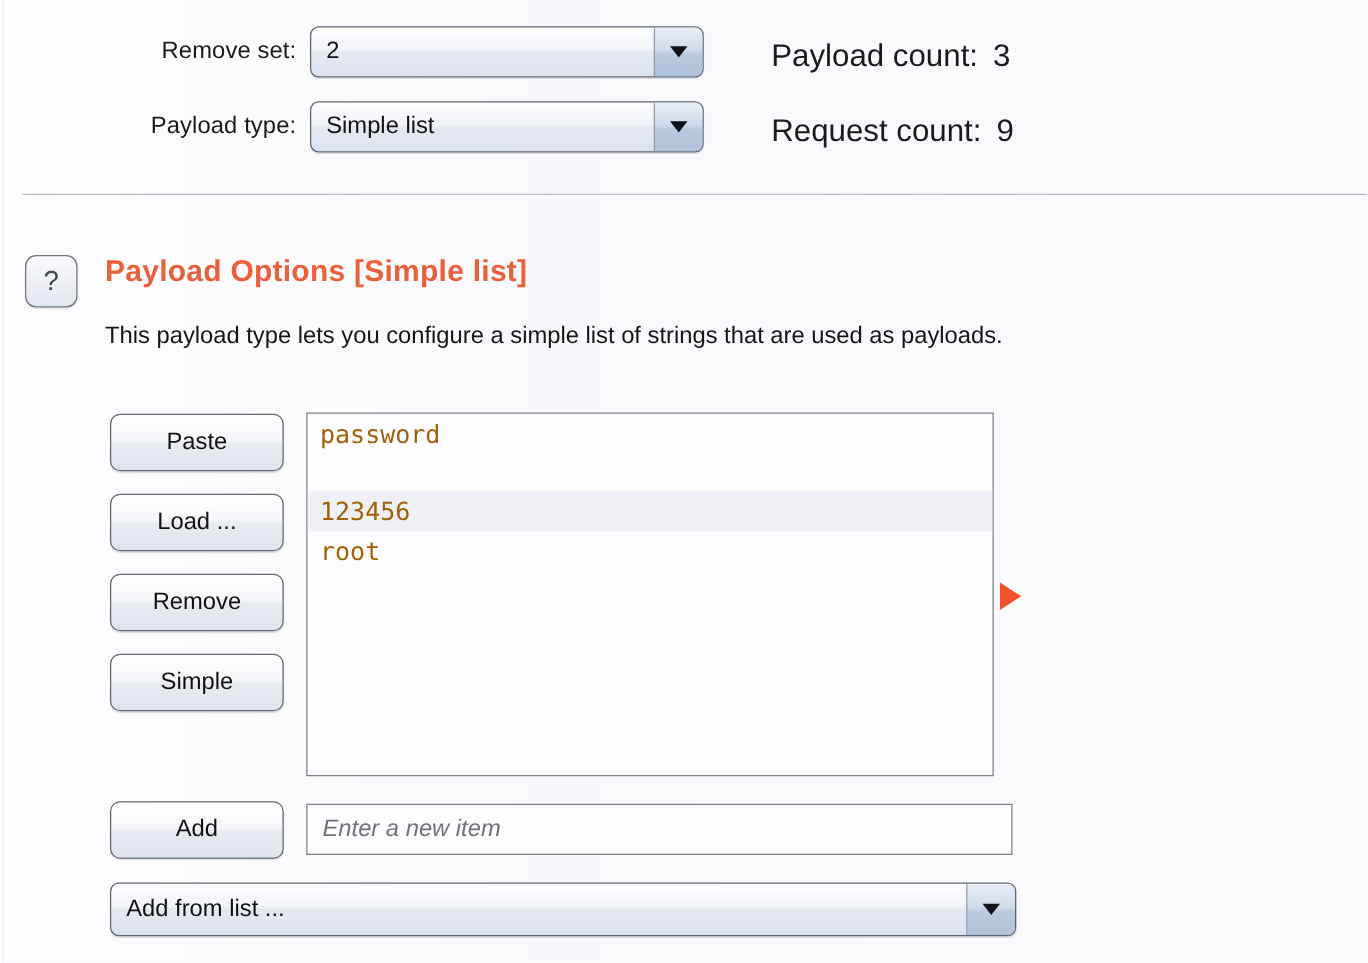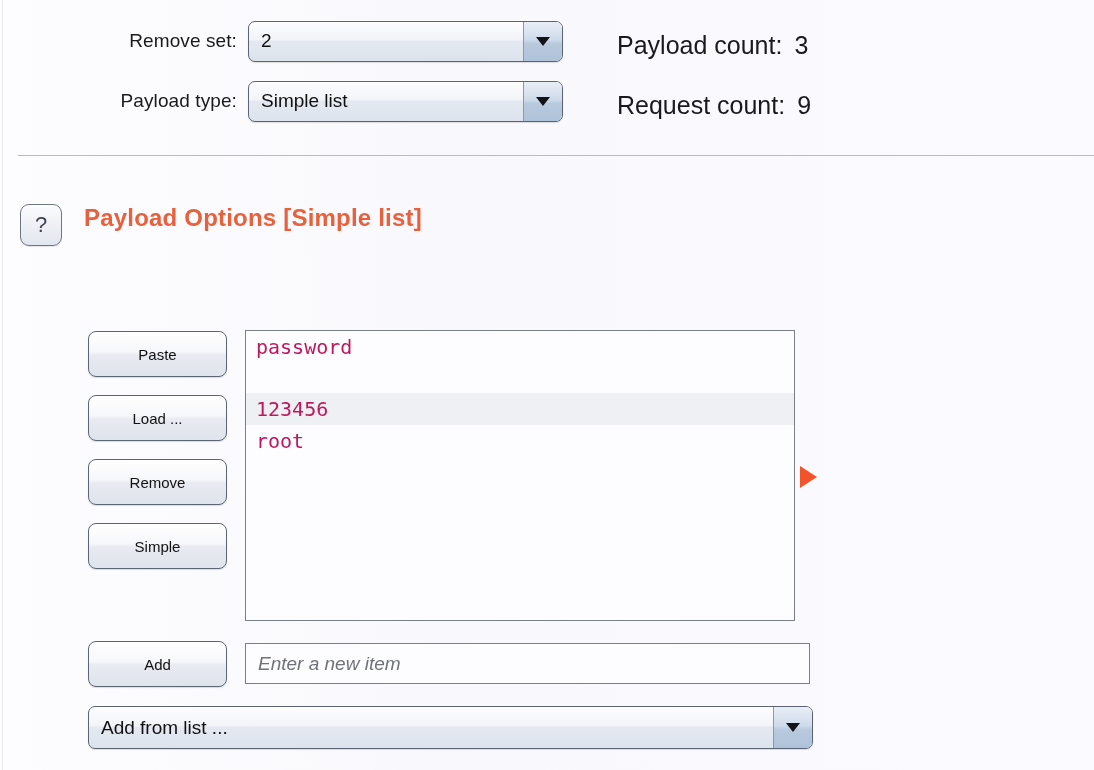--- a/index.html
+++ b/index.html
@@ -152,21 +152,21 @@
 
   
   .btn {
     position: absolute;
     width: 137px;
     height: 44px;
     border: 1px solid #5b6573;
     border-radius: 8px;
     background: linear-gradient(to bottom, #ffffff 0%, #f6f7fa 45%, #e8ebf1 52%, #dfe3eb 100%);
     box-shadow: inset 0 1px 0 #ffffff, 0 1px 1px rgba(0,0,0,0.13);
-    font-size: 15px;
+    font-size: 19px;
     color: #111;
     display: flex;
     align-items: center;
     justify-content: center;
     font-family: "Liberation Sans", sans-serif;
     cursor: default;
   }
   .btn.b1 { left: 88px; top: 331px; }
   .btn.b2 { left: 88px; top: 395px; }
   .btn.b3 { left: 88px; top: 459px; }
@@ -184,21 +184,21 @@
     background: #fdfdff;
     box-sizing: border-box;
     overflow: hidden;
   }
   .list-item {
     height: 32px;
     line-height: 32px;
     padding-left: 10px;
     font-size: 20px;
     font-family: "DejaVu Sans Mono", monospace;
-    color: #be185d;
+    color: #a16207;
     white-space: nowrap;
   }
   .list-item.alt { background: #eef0f4; margin-top: 30px; }
 
   .play-marker {
     position: absolute;
     left: 800px;
     top: 466px;
     width: 0; height: 0;
     border-top: 11px solid transparent;
@@ -274,20 +274,21 @@
     </div>
 
   </div>
 
   <div class="divider"></div>
 
   <div class="help-icon">
     <span>?</span>
   </div>
   <div class="section-title">Payload Options [Simple list]</div>
+  <div class="section-desc">This payload type lets you configure a simple list of strings that are used as payloads.</div>
 
   <div class="btn b1">Paste</div>
   <div class="btn b2">Load ...</div>
   <div class="btn b3">Remove</div>
   <div class="btn b4">Simple</div>
 
   <div class="listbox">
     <div class="list-item">password</div>
     <div class="list-item alt">123456</div>
     <div class="list-item">root</div>

